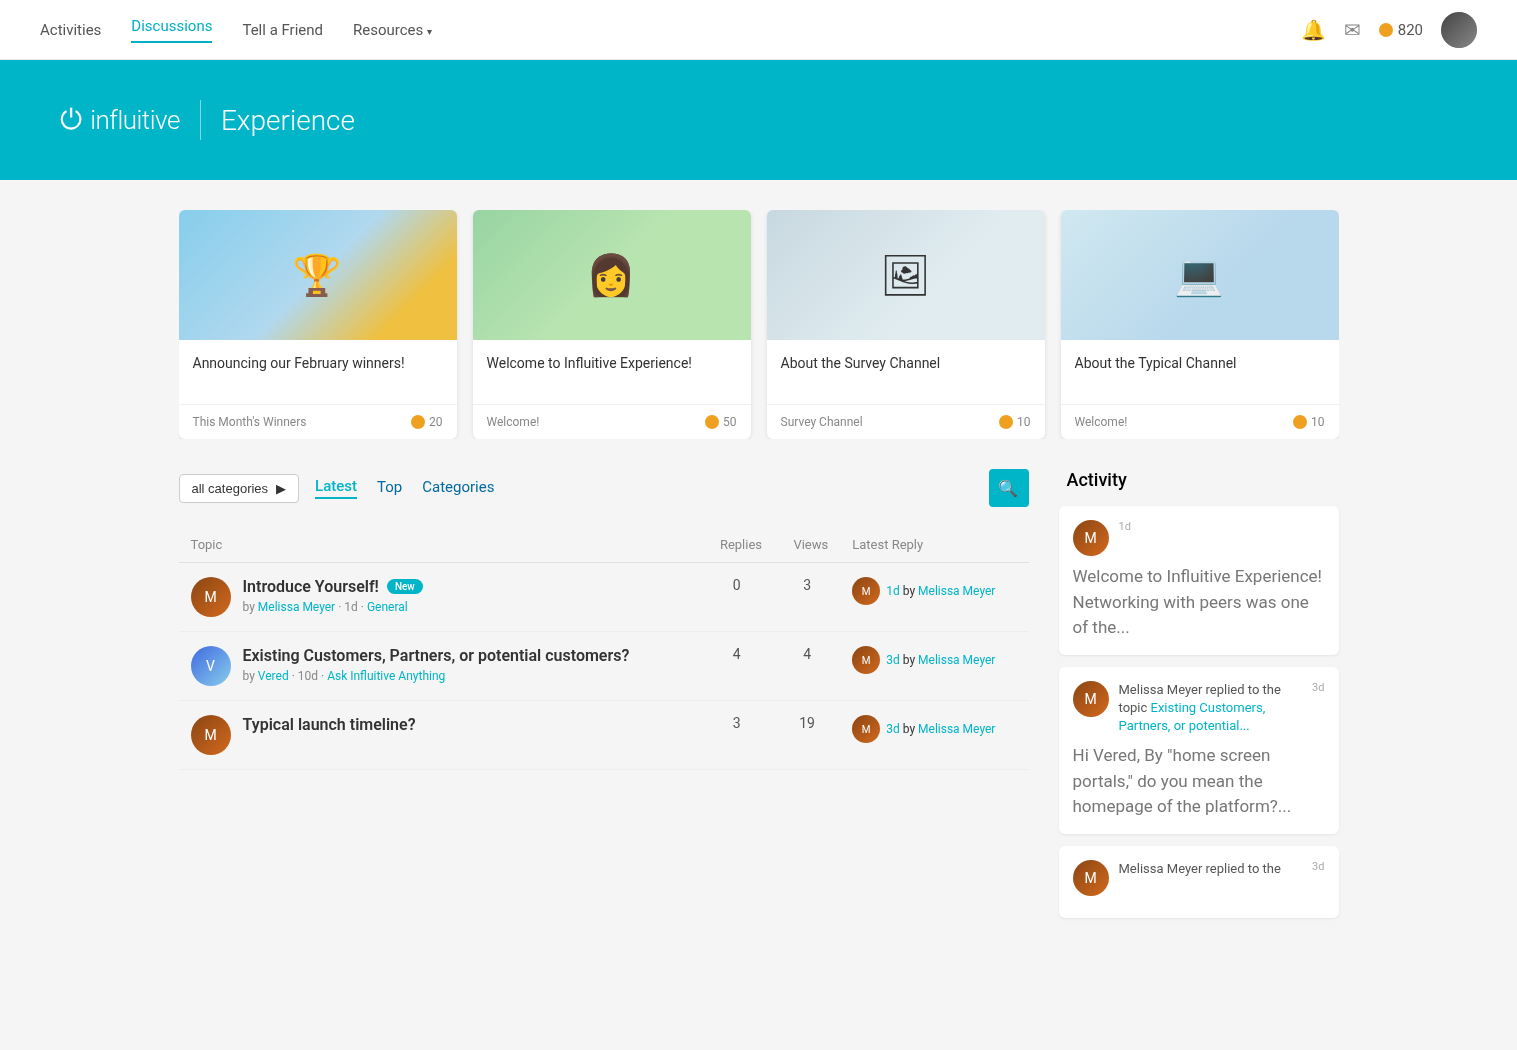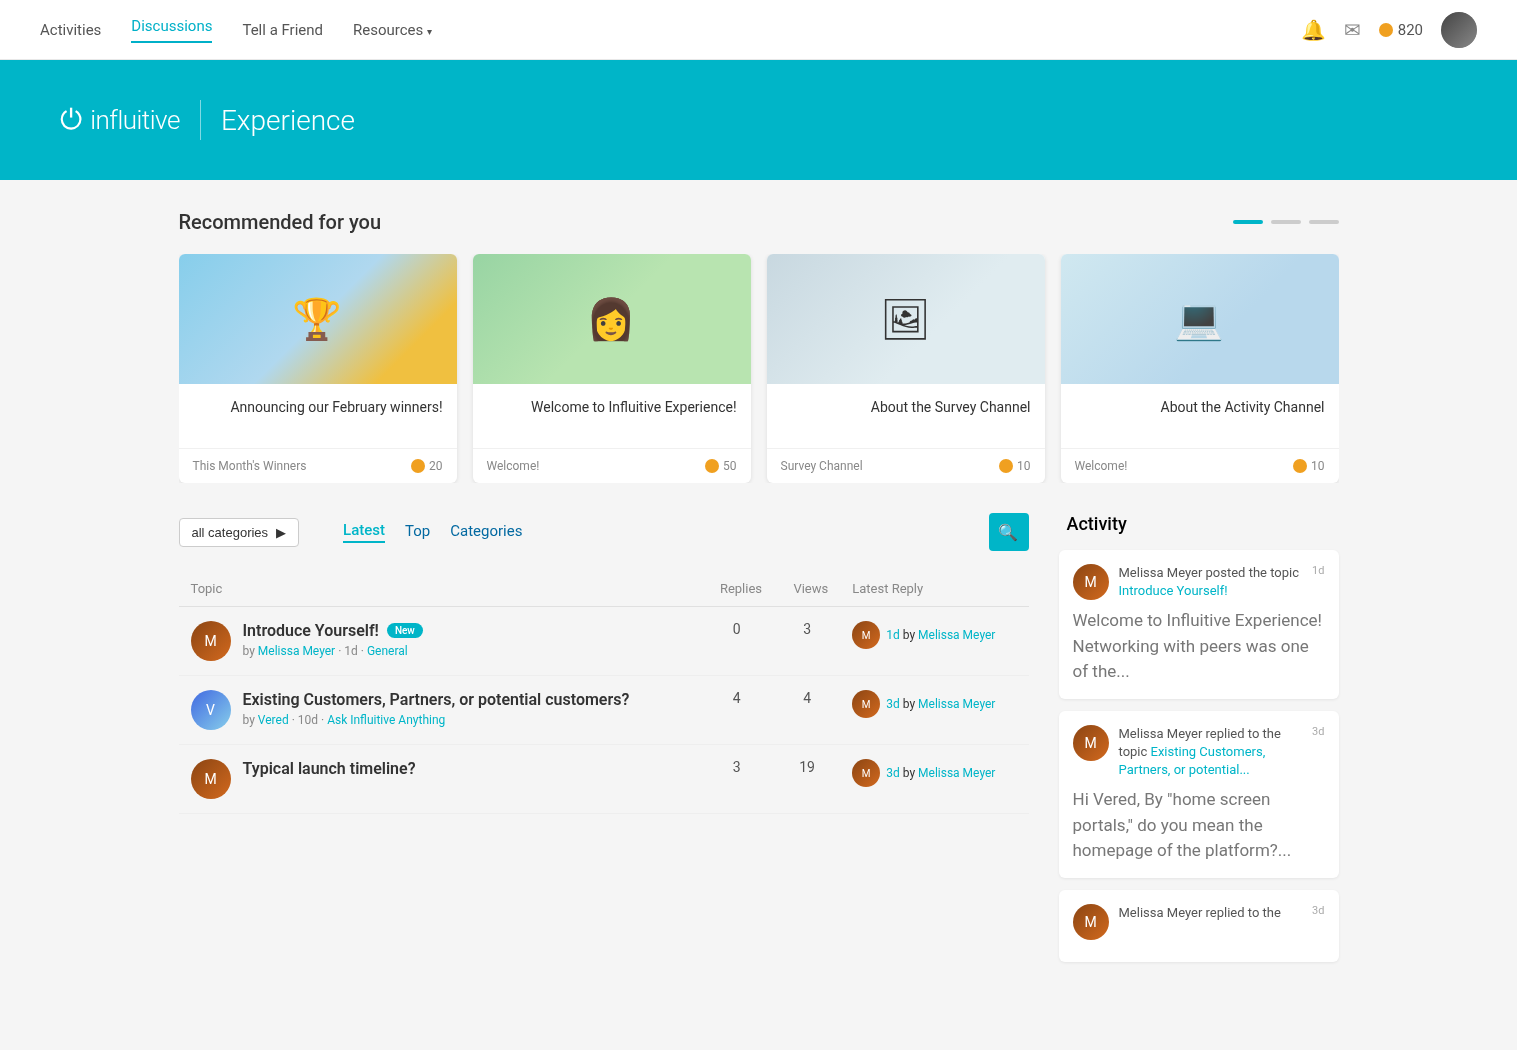--- a/index.html
+++ b/index.html
@@ -63,21 +63,21 @@
     }
     .card-img-placeholder {
       width: 100%;
       height: 130px;
       display: flex;
       align-items: center;
       justify-content: center;
       font-size: 40px;
     }
     .card-body { padding: 14px 14px 10px; }
-    .card-title { font-size: 14px; color: #333; line-height: 1.4; min-height: 40px; text-align: right; }
+    .card-title { font-size: 14px; color: #333; line-height: 1.4; min-height: 40px; }
     .card-footer {
       padding: 10px 14px;
       border-top: 1px solid #f0f0f0;
       display: flex;
       align-items: center;
       justify-content: space-between;
       font-size: 12px;
       color: #888;
     }
     .card-points { display: flex; align-items: center; gap: 4px; }
@@ -87,21 +87,21 @@
     .discussions-main { flex: 1; }
     .discussions-sidebar { width: 280px; flex-shrink: 0; }
 
     .filter-bar { display: flex; align-items: center; gap: 16px; margin-bottom: 20px; }
     .categories-btn {
       display: flex; align-items: center; gap: 8px;
       border: 1px solid #ccc; border-radius: 4px;
       padding: 6px 12px; font-size: 13px; cursor: pointer; background: #fff;
       color: #333;
     }
-    .tab-group { display: flex; gap: 20px; align-items: center; margin-left: 28px; }
+    .tab-group { display: flex; gap: 20px; align-items: center; }
     .tab-item { font-size: 15px; color: #0369a1; cursor: pointer; padding-bottom: 2px; }
     .tab-item.active { color: #00b5c8; border-bottom: 2px solid #00b5c8; font-weight: 500; }
     .search-btn {
       margin-left: auto;
       background: #00b5c8;
       border: none;
       border-radius: 4px;
       width: 40px; height: 38px;
       cursor: pointer;
       display: flex; align-items: center; justify-content: center;
@@ -189,28 +189,20 @@
     <span class="hero-logo-icon">⏻</span>
     <span class="hero-logo-text">influitive</span>
   </div>
   <div class="hero-divider"></div>
   <span class="hero-subtitle">Experience</span>
 </div>
 
 <div class="main">
 
   <div>
-    <div class="section-header">
-      <h2 class="section-title">Recommended for you</h2>
-      <div class="carousel-dots">
-        <div class="dot active"></div>
-        <div class="dot"></div>
-        <div class="dot"></div>
-      </div>
-    </div>
 
     <div class="cards-row">
 
       <div class="card">
         <div class="card-img-placeholder" style="background: linear-gradient(135deg, #87ceeb 0%, #b0d8ef 50%, #f0c040 80%);">
           🏆
         </div>
         <div class="card-body">
           <div class="card-title">Announcing our February winners!</div>
         </div>
@@ -253,21 +245,21 @@
             <span>10</span>
           </div>
         </div>
       </div>
 
       <div class="card">
         <div class="card-img-placeholder" style="background: linear-gradient(135deg, #d0e8f0 0%, #b8d8ec 60%);">
           💻
         </div>
         <div class="card-body">
-          <div class="card-title">About the Activity Channel</div>
+          <div class="card-title">About the Typical Channel</div>
         </div>
         <div class="card-footer">
           <span>Welcome!</span>
           <div class="card-points">
             <span class="coin"></span>
             <span>10</span>
           </div>
         </div>
       </div>
 
@@ -384,25 +376,20 @@
         </tbody>
       </table>
     </div>
 
     <div class="discussions-sidebar">
       <h3 class="activity-title">Activity</h3>
 
       <div class="activity-item">
         <div class="activity-header">
           <div class="activity-avatar" style="background:linear-gradient(135deg,#8B4513,#D2691E);display:flex;align-items:center;justify-content:center;color:#fff;font-size:14px;">M</div>
-          <div class="activity-text">
-            <span>Melissa Meyer</span>
-            <span> posted the topic </span>
-            <a>Introduce Yourself!</a>
-          </div>
           <span class="activity-time">1d</span>
         </div>
         <div class="activity-excerpt">Welcome to Influitive Experience! Networking with peers was one of the...</div>
       </div>
 
       <div class="activity-item">
         <div class="activity-header">
           <div class="activity-avatar" style="background:linear-gradient(135deg,#8B4513,#D2691E);display:flex;align-items:center;justify-content:center;color:#fff;font-size:14px;">M</div>
           <div class="activity-text">
             <span>Melissa Meyer</span>

